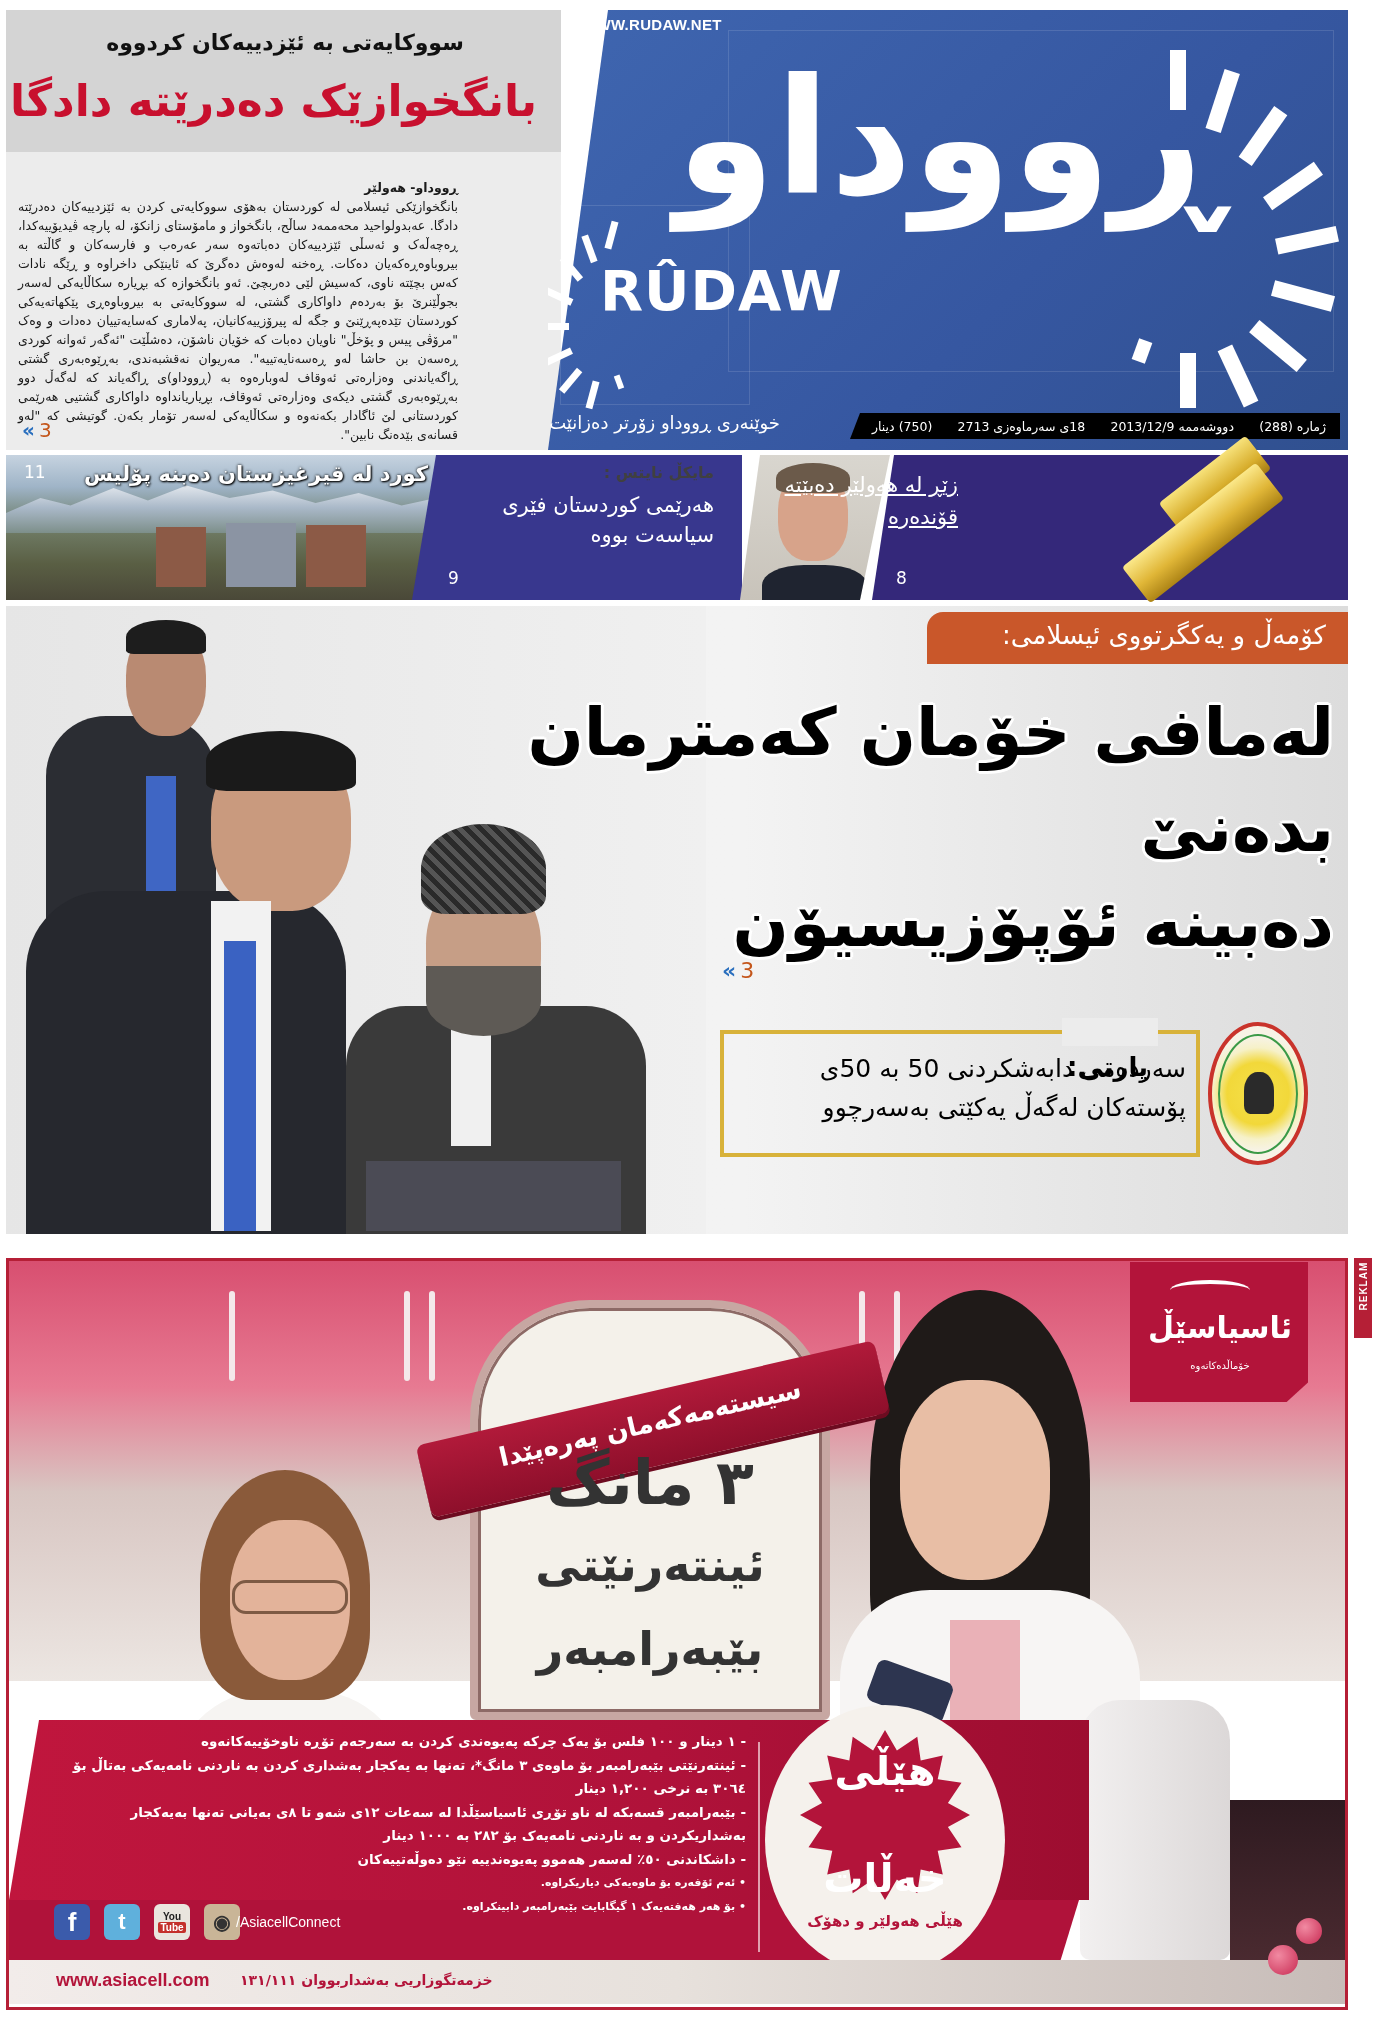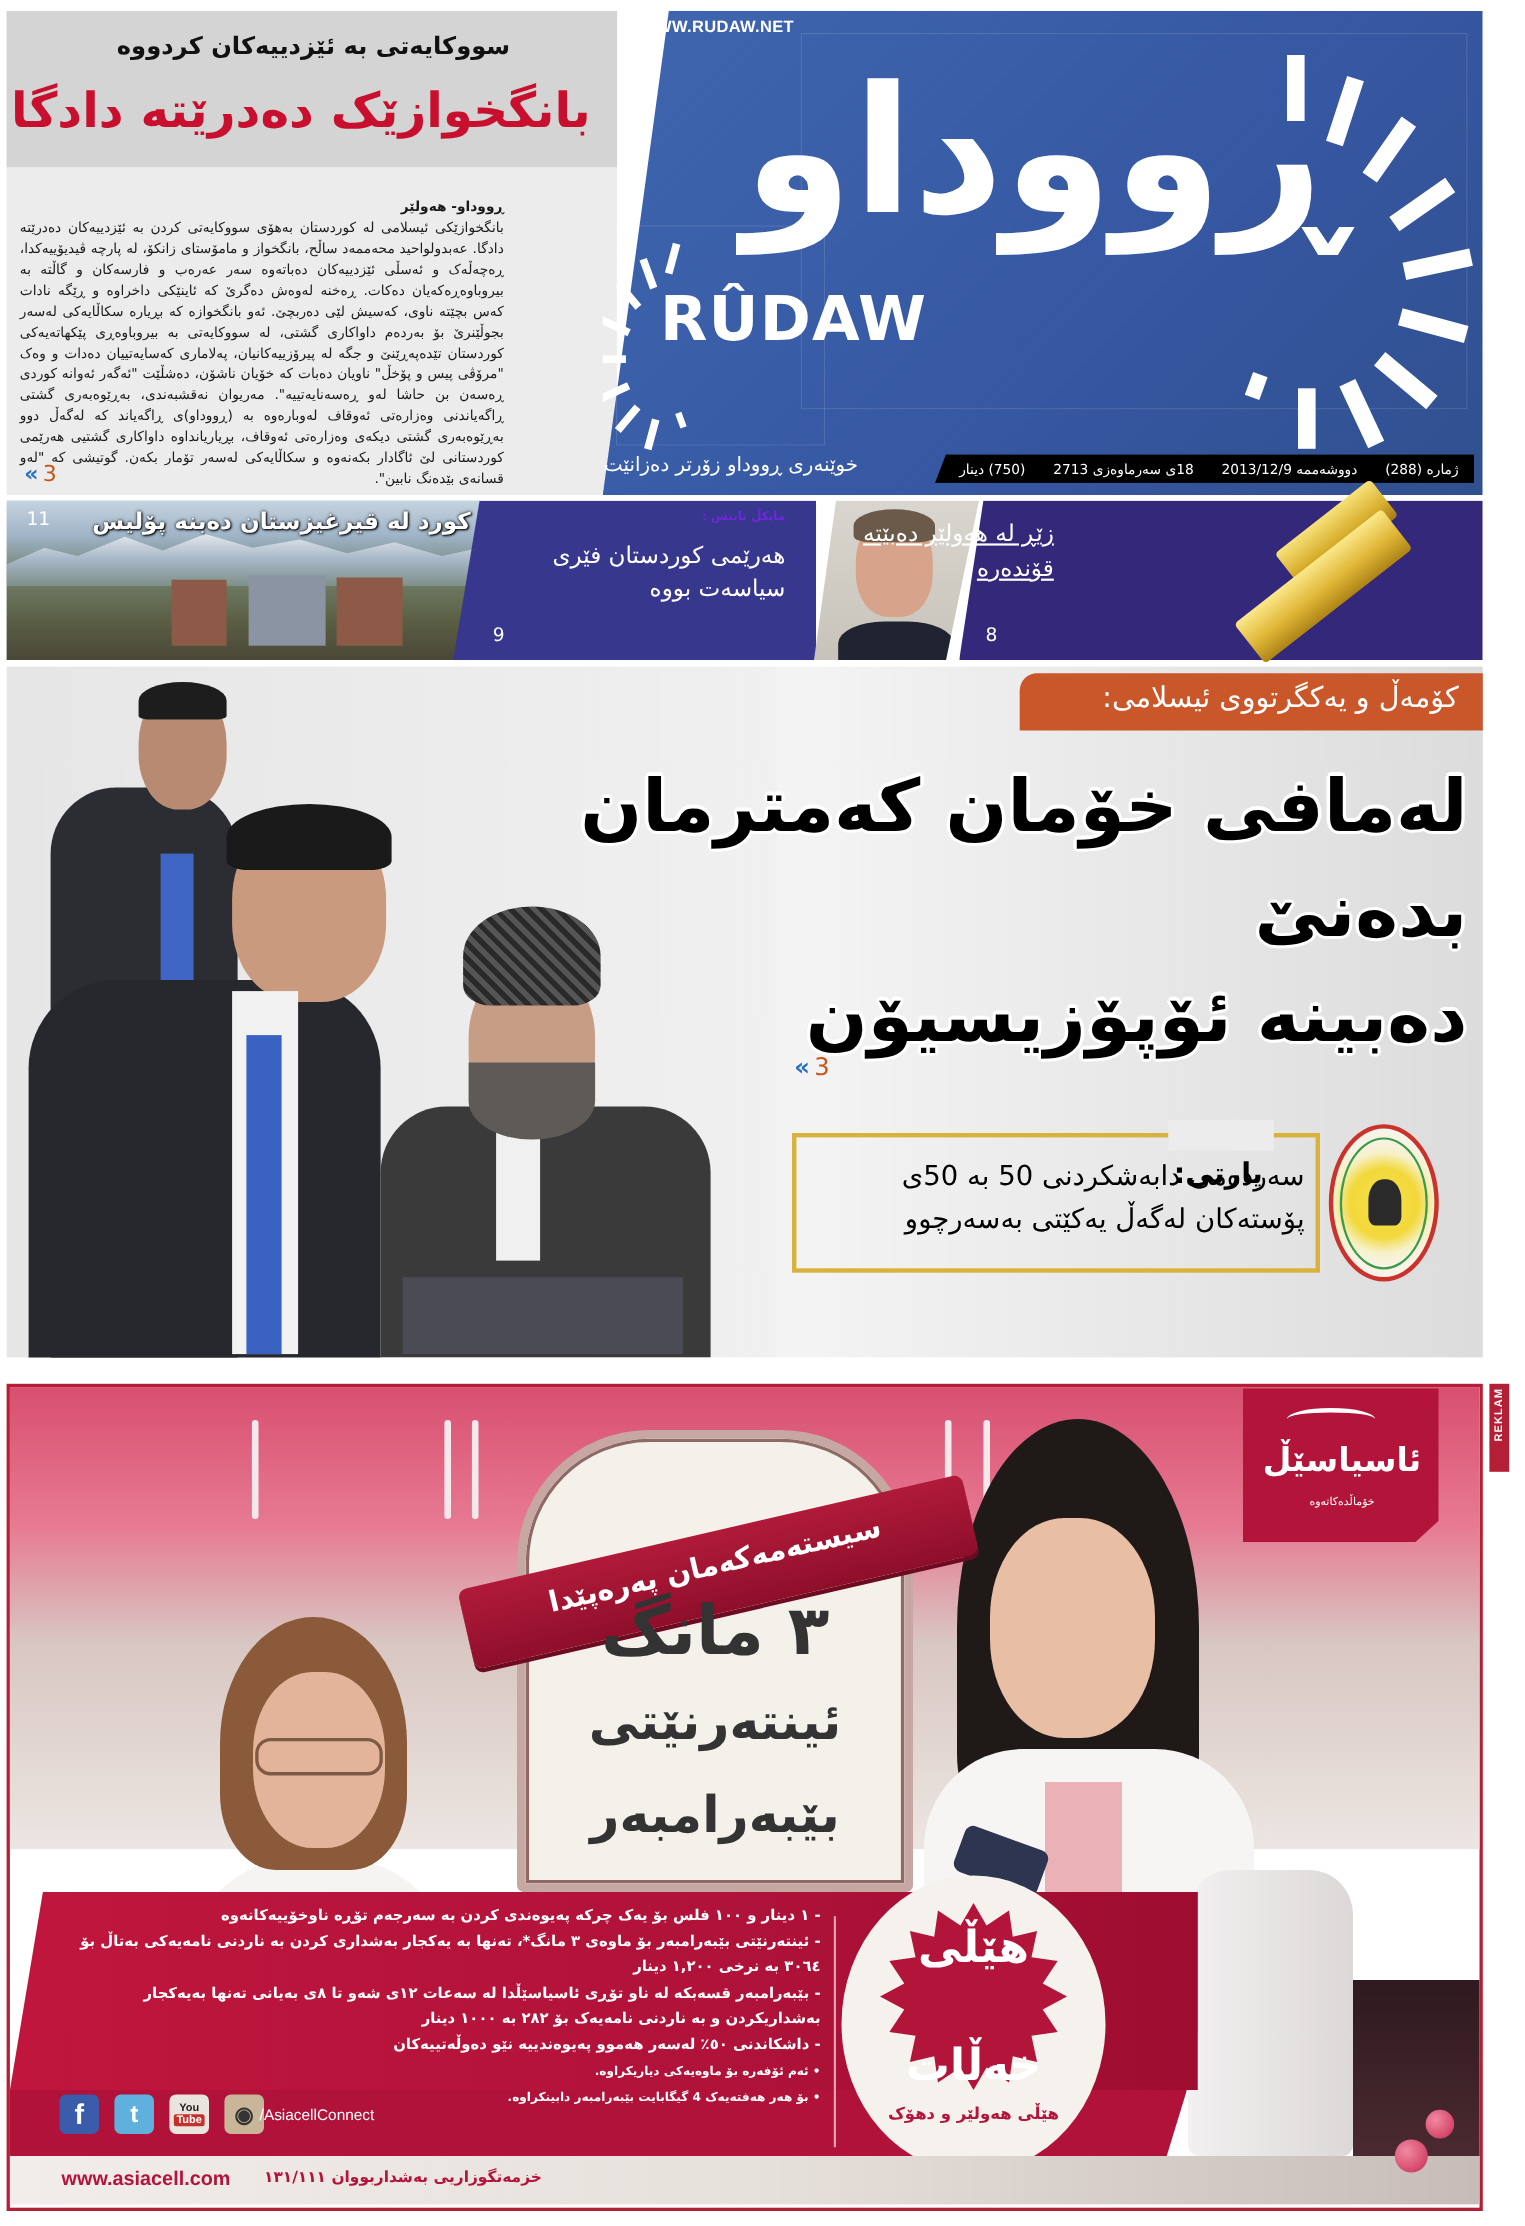--- a/index.html
+++ b/index.html
@@ -37,21 +37,21 @@
   #teaser-strip { left: 6px; top: 455px; width: 1342px; height: 145px; background: #fff; }
   #teaser-1 { left: 6px; top: 455px; width: 430px; height: 145px; overflow: hidden;
     background: linear-gradient(to bottom, #c6d3e0 0%, #9fb4c7 22%, #7c8e86 40%, #6c7760 55%, #5a5f44 75%, #4a4838 100%); }
   #teaser-1 .mountains { position: absolute; left: 0; top: 28px; width: 430px; height: 50px;
     background: linear-gradient(to bottom, #e8ecf1 0%, #a9b8c8 50%, #7d8f8a 100%);
     clip-path: polygon(0 60%, 8% 30%, 15% 45%, 25% 10%, 33% 35%, 42% 5%, 52% 30%, 62% 15%, 72% 40%, 82% 20%, 92% 45%, 100% 30%, 100% 100%, 0 100%); }
   #teaser-1 .bld { position: absolute; background: #8c5a46; }
   #teaser-1-title { right: 958px; top: 462px; font-size: 21px; font-weight: bold; color: #fff; text-shadow: 0 0 3px #000, 1px 1px 2px #000; }
   #teaser-1-page { left: 24px; top: 462px; font-size: 17px; color: #fff; }
   #teaser-2 { left: 412px; top: 455px; width: 330px; height: 145px; background: #38378e; clip-path: polygon(24px 0, 100% 0, 100% 100%, 0 100%); }
-  #teaser-2-kicker { right: 672px; top: 463px; font-size: 11px; font-weight: bold; color: #6d28d9; }
+  #teaser-2-kicker { right: 672px; top: 463px; font-size: 16px; font-weight: bold; color: #404040; }
   #teaser-2-title { right: 672px; top: 490px; width: 280px; text-align: right; font-size: 21px; color: #fff; line-height: 1.45; }
   #teaser-2-page { left: 448px; top: 568px; font-size: 17px; color: #fff; }
   #teaser-3-photo { left: 740px; top: 455px; width: 150px; height: 145px; background: linear-gradient(to bottom, #d9d6cf, #c8c3ba); clip-path: polygon(20px 0, 100% 0, 80% 100%, 0 100%); overflow: hidden; }
   #teaser-3-photo .face { position: absolute; left: 38px; top: 14px; width: 70px; height: 92px; border-radius: 45% 45% 42% 42%; background: #d7a38a; }
   #teaser-3-photo .hair { position: absolute; left: 36px; top: 8px; width: 74px; height: 30px; border-radius: 50% 50% 20% 20%; background: #6b5a4a; }
   #teaser-3-photo .suit { position: absolute; left: 22px; top: 110px; width: 105px; height: 50px; border-radius: 40% 40% 0 0; background: #1f2430; }
   #teaser-3 { left: 872px; top: 455px; width: 476px; height: 145px; background: #34287a; clip-path: polygon(22px 0, 100% 0, 100% 100%, 0 100%); }
   #teaser-3-title { right: 428px; top: 470px; width: 230px; text-align: right; font-size: 21px; color: #fff; line-height: 1.5; text-decoration: underline; }
   #teaser-3-page { left: 896px; top: 568px; font-size: 17px; color: #fff; }
   #gold-bar-1 { left: 1160px; top: 465px; width: 110px; height: 42px; background: linear-gradient(to bottom, #f7e27b, #d8ae2d 60%, #a57a14); transform: rotate(-38deg); border-radius: 4px; }
@@ -294,21 +294,21 @@
 <div id="ad-dark-corner" class="abs"></div>
 <div id="ad-band" class="abs"></div>
 <div id="ad-band-bottom" class="abs"></div>
 <div id="ad-divider" class="abs"></div>
 <ul id="ad-bullets" class="abs rtl">
   <li>- ١ دینار و ١٠٠ فلس بۆ یەک چرکە پەیوەندی کردن بە سەرجەم تۆڕە ناوخۆییەکانەوە</li>
   <li>- ئینتەرنێتی بێبەرامبەر بۆ ماوەی ٣ مانگ*، تەنها بە یەکجار بەشداری کردن بە ناردنی نامەیەکی بەتاڵ بۆ ٣٠٦٤ بە نرخی ١,٢٠٠ دینار</li>
   <li>- بێبەرامبەر قسەبکە لە ناو تۆڕی ئاسیاسێڵدا لە سەعات ١٢ی شەو تا ٨ی بەیانی تەنها بەیەکجار بەشداریکردن و بە ناردنی نامەیەک بۆ ٢٨٢ بە ١٠٠٠ دینار</li>
   <li>- داشکاندنی ٥٠٪ لەسەر هەموو پەیوەندییە نێو دەوڵەتییەکان</li>
   <li style="font-size:11px;">• ئەم ئۆفەرە بۆ ماوەیەکی دیاریکراوە.</li>
-  <li style="font-size:11px;">• بۆ هەر هەفتەیەک 4 گیگابایت بێبەرامبەر دابینکراوە.</li>
+  <li style="font-size:11px;">• بۆ هەر هەفتەیەک ١ گیگابایت بێبەرامبەر دابینکراوە.</li>
 </ul>
 
 <div id="ad-badge" class="abs"></div>
 <div id="ad-badge-star" class="abs"></div>
 <div id="ad-badge-1" class="abs rtl">هێڵی</div>
 <div id="ad-badge-2" class="abs rtl">خەڵات</div>
 <div id="ad-badge-sub" class="abs rtl">هێڵی هەولێر و دهۆک</div>
 
 <div id="social-row" class="abs">
   <div id="soc-fb" class="soc">f</div>

